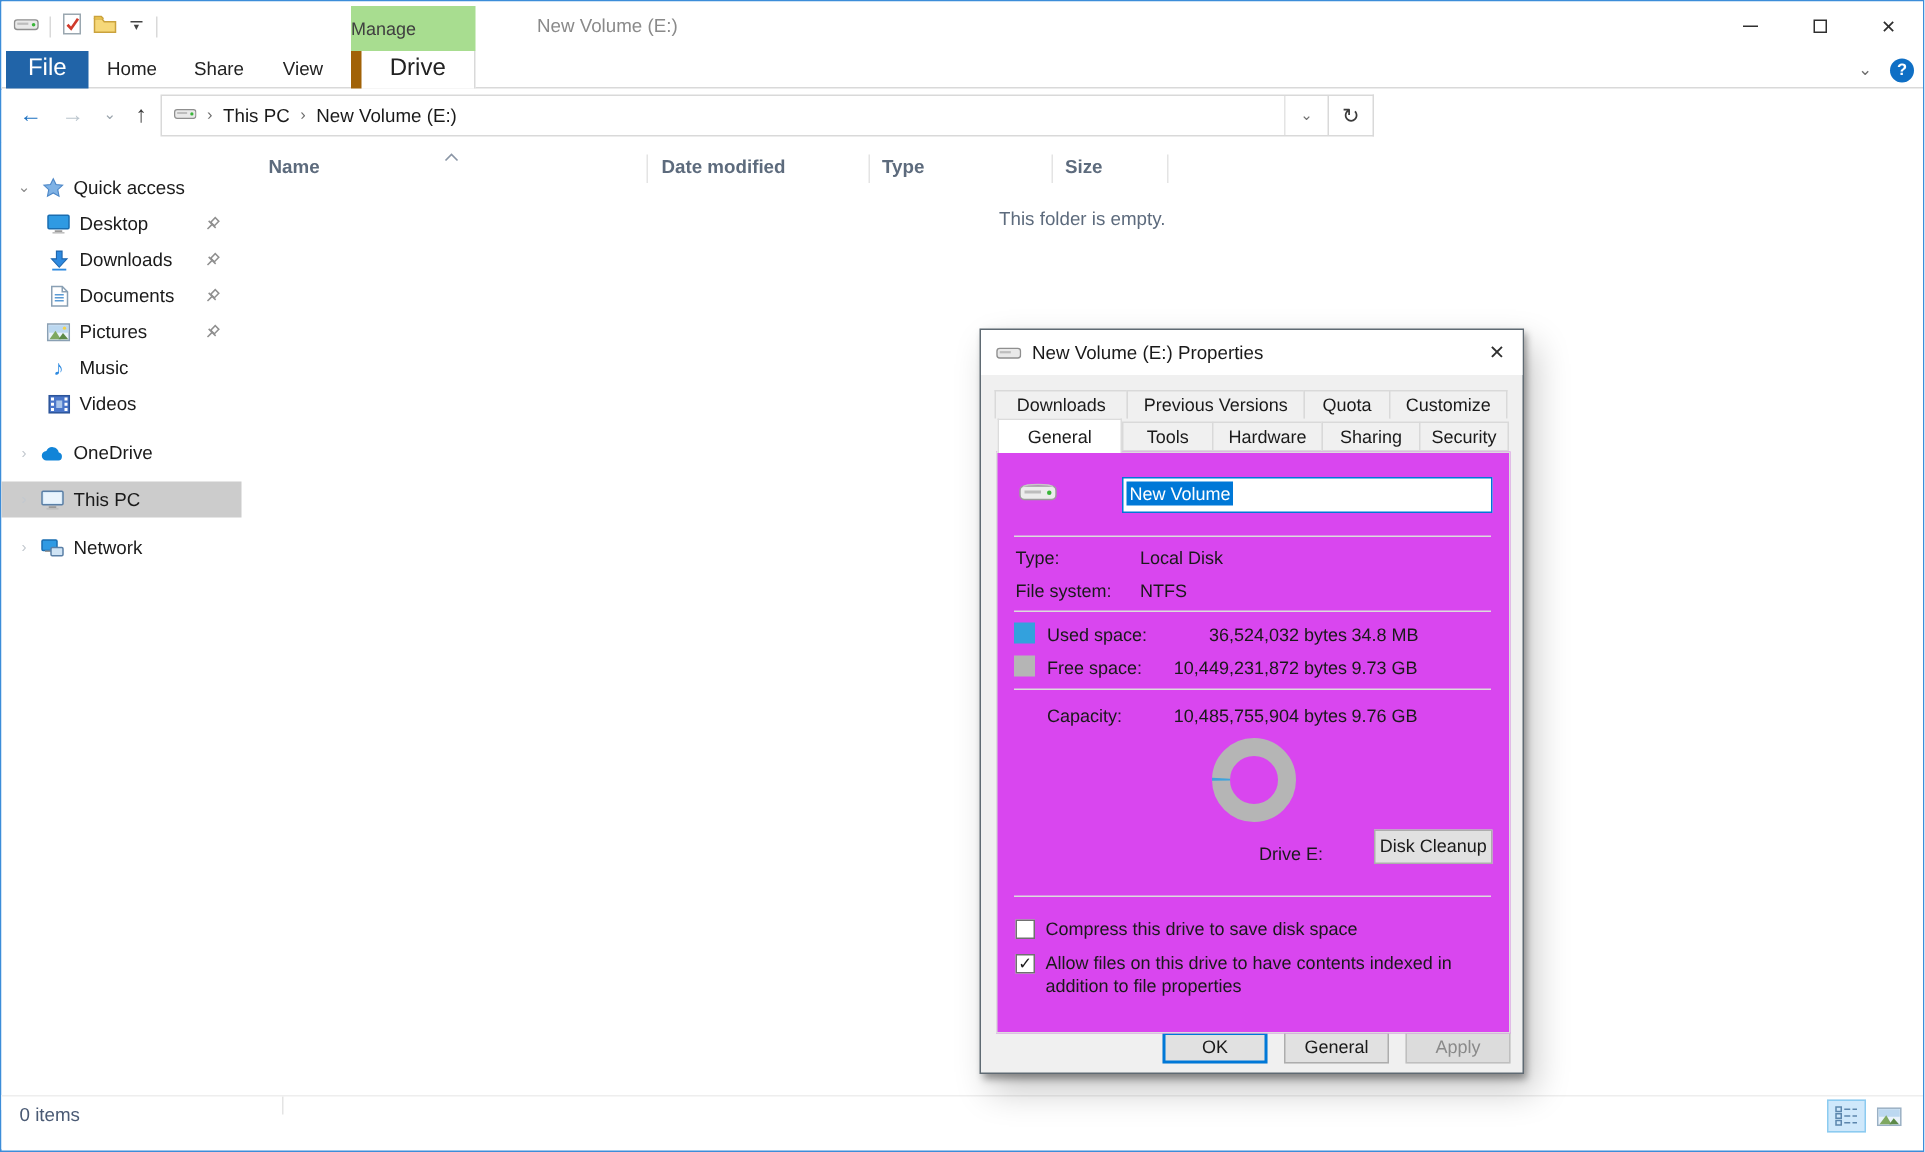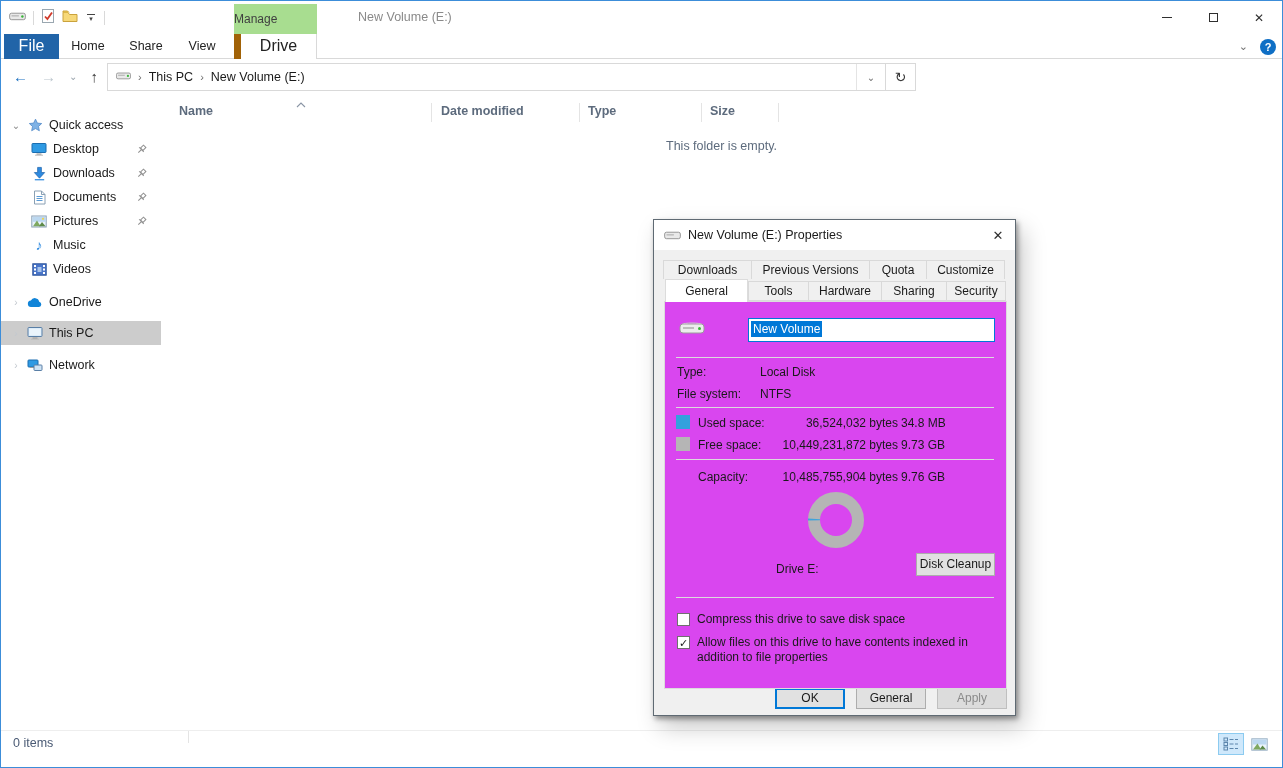--- a/index.html
+++ b/index.html
@@ -99,21 +99,21 @@
   .pg-label { position:absolute; color:#1a1a1a; }
   .drive-big { position:absolute; left:14px; top:17px; }
   .vol-input { position:absolute; left:83px; top:16px; width:247px; height:24px; border:1px solid #0078d7; background:#fff; padding:3px 2px; }
   .vol-input .sel { background:#0078d7; color:#fff; padding:1px 2px; font-size:12px; }
   .swatch { position:absolute; left:11px; width:14px; height:14px; }
   .sw-used { background:#33a1dd; }
   .sw-free { background:#b5b5b5; }
   .col-bytes { position:absolute; width:120px; text-align:right; left:113px; }
   .col-size { position:absolute; width:62px; left:236px; }
   .donut { position:absolute; left:139px; top:186px; }
-  .drive-lbl { position:absolute; left:111px; top:260px; width:120px; text-align:left; }
+  .drive-lbl { position:absolute; left:97px; top:260px; width:120px; text-align:right; }
   .btn { border:1px solid #adadad; background:#e1e1e1; font-family:inherit; font-size:12px; color:#1a1a1a; text-align:center; }
   .cleanup-btn { position:absolute; left:251px; top:251px; width:79px; height:23px; line-height:21px; }
   .cb-row { position:absolute; left:12px; }
   .cb-box { position:absolute; left:0; top:1px; width:13px; height:13px; border:1px solid #707070; background:#fff; text-align:center; line-height:12px; font-size:11px; color:#1a1a1a; }
   .cb-lbl { display:block; margin-left:20px; width:308px; line-height:15px; }
   .dlg-btn { position:absolute; top:468px; width:70px; height:21px; line-height:19px; }
   .btn-ok { left:121px; border:2px solid #0078d7; line-height:17px; }
   .btn-cancel { left:202px; }
   .btn-apply { left:283px; background:#dcdcdc; border-color:#bfbfbf; color:#8a8a8a; }
 </style>

